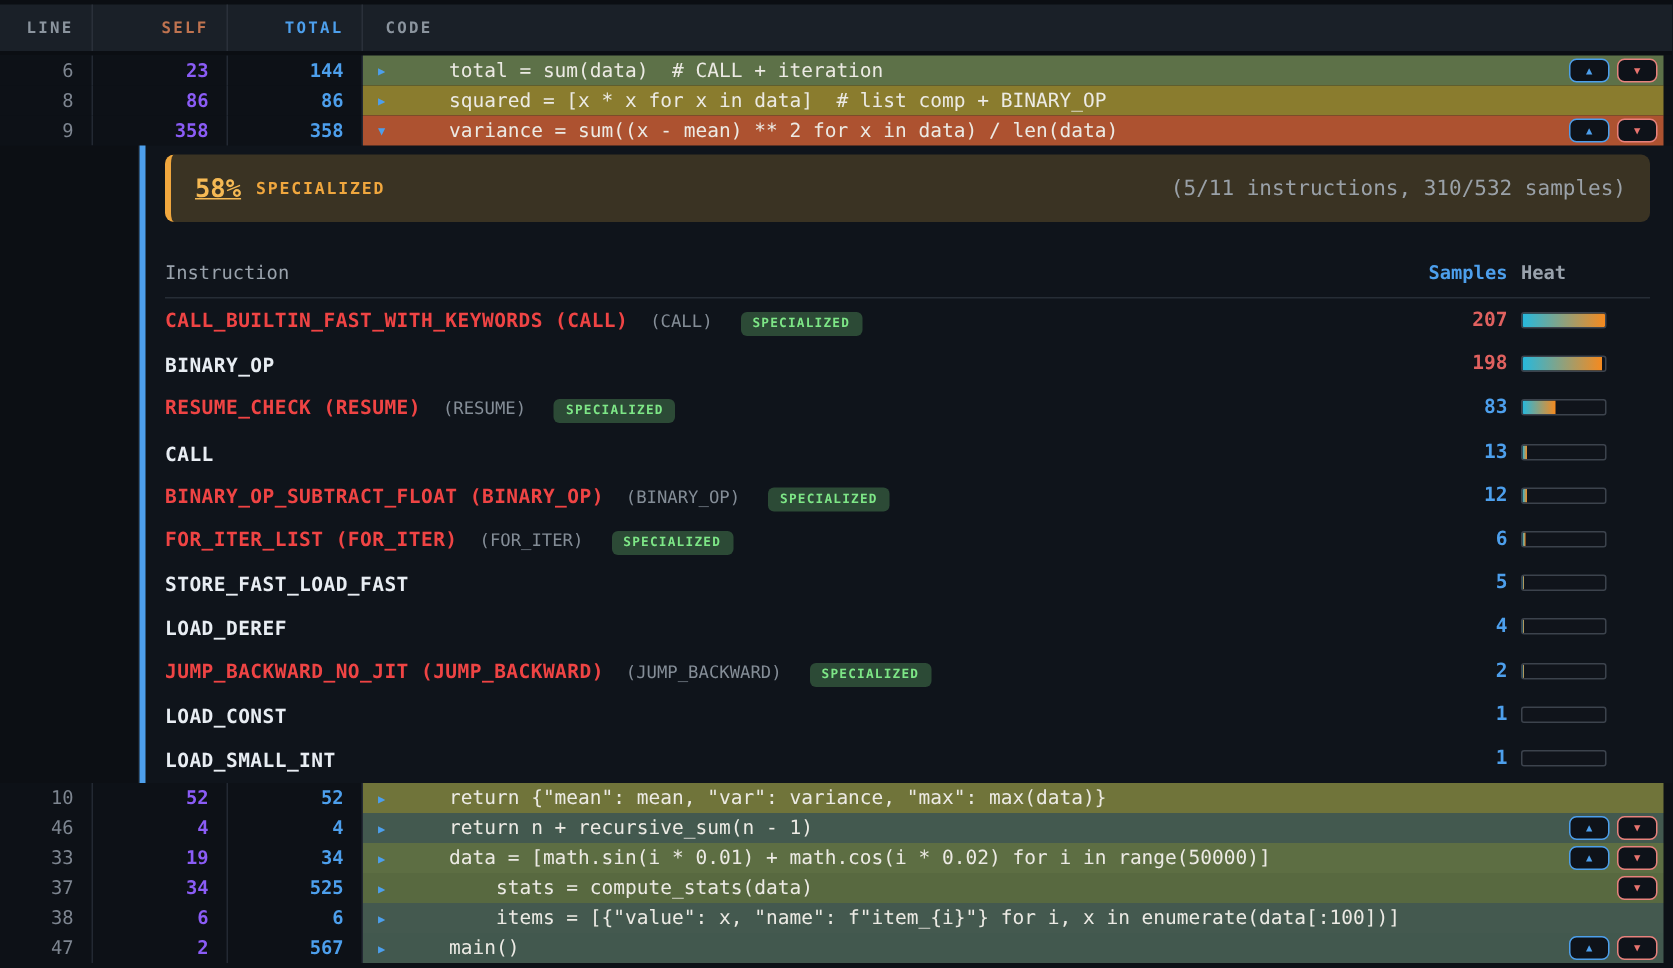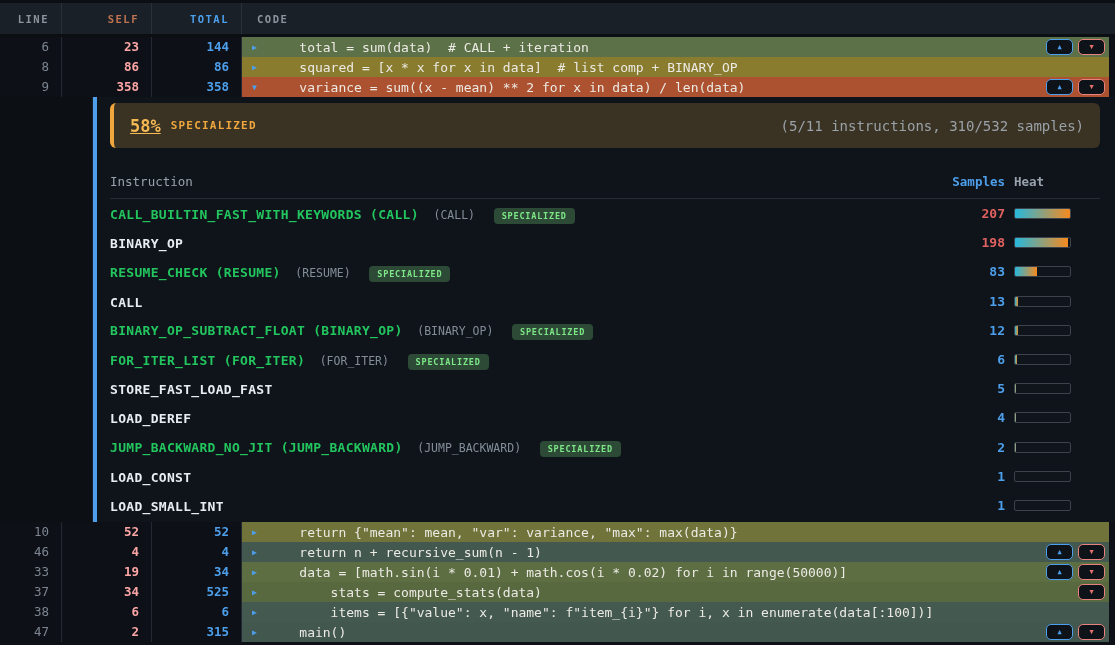--- a/index.html
+++ b/index.html
@@ -24,21 +24,21 @@
   .h-total{ width:90px; color:#4d9fec; }
   .h-code { padding-left:15px; color:#8b949e; }
 
   
   .crow { display:flex; height:20px; align-items:stretch; font-size:13px; background:#0d1117; }
   .c-line,.c-self,.c-total {
     text-align:right; padding-right:12px; line-height:20px; font-size:12.5px;
     border-right:1px solid #232933;
   }
   .c-line { width:62px; color:#7d8590; }
-  .c-self { width:90px; color:#fca5a5; font-weight:bold; }
+  .c-self { width:90px; color:#8b5cf6; font-weight:bold; }
   .c-total{ width:90px; color:#4d9fec; font-weight:bold; }
   .c-code { flex:1; display:flex; align-items:center; padding-left:10px; margin-right:6px; min-width:0; overflow:hidden; }
   .exp { width:16px; font-size:8px; color:#4d9fec; flex-shrink:0; }
   .src { white-space:pre; color:#eceae4; flex-shrink:0; }
   .btns { margin-left:auto; display:flex; gap:5px; padding-left:8px; padding-right:4px; flex-shrink:0; }
   .btn {
     width:27px; height:16px; border-radius:5px; background:#0e1219;
     display:flex; align-items:center; justify-content:center;
     font-size:7px; padding:0; cursor:pointer; font-family:inherit; line-height:1;
   }
@@ -62,21 +62,21 @@
   .ithead {
     display:grid; grid-template-columns:1fr 90px 95px; align-items:center;
     margin-top:26px; padding-bottom:9px; border-bottom:1px solid #262d36;
     font-size:12.5px; color:#99a2ac;
   }
   .ithead .hs { text-align:right; color:#4d9fec; font-weight:bold; }
   .ithead .hh { padding-left:9px;font-weight:bold; }
 
   .irow { display:grid; grid-template-columns:1fr 90px 95px; height:29.2px; align-items:center; }
   .nm { font-weight:bold; font-size:13px; color:#e8edf3; letter-spacing:0.3px; }
-  .nm.spec { color:#22c55e; }
+  .nm.spec { color:#ef4444; }
   .base { color:#848d97; font-size:11.5px; margin-left:5px; }
   .badge {
     display:inline-block; background:#2c4a36; color:#7ee787;
     font-size:8.5px; font-weight:bold; letter-spacing:0.8px;
     padding:3px 8px; border-radius:4px; margin-left:9px;
   }
   .ismp { text-align:right; font-weight:bold; font-size:13px; }
   .iheat { padding-left:9px; }
   .track { display:block; width:57px; height:11px; border:1px solid #3c434d; border-radius:2px; background:#10141b; overflow:hidden; }
   .fill  { display:block; height:100%; background:linear-gradient(90deg,#26b8dd,#f58a1f); }
@@ -370,21 +370,21 @@
     <div class="c-total">6</div>
     <div class="c-code" style="background: rgb(68, 89, 79);">
       <span class="exp">▶</span>
       <span class="src">        items = [{"value": x, "name": f"item_{i}"} for i, x in enumerate(data[:100])]</span>
     </div>
   </div>
 
   <div class="crow">
     <div class="c-line">47</div>
     <div class="c-self">2</div>
-    <div class="c-total">315</div>
+    <div class="c-total">567</div>
     <div class="c-code" style="background: rgb(66, 88, 78);">
       <span class="exp">▶</span>
       <span class="src">    main()</span>
       <span class="btns">
         <button class="btn up">
             <span>▲</span>
           </button>
         <button class="btn down">
             <span>▼</span>
           </button>

